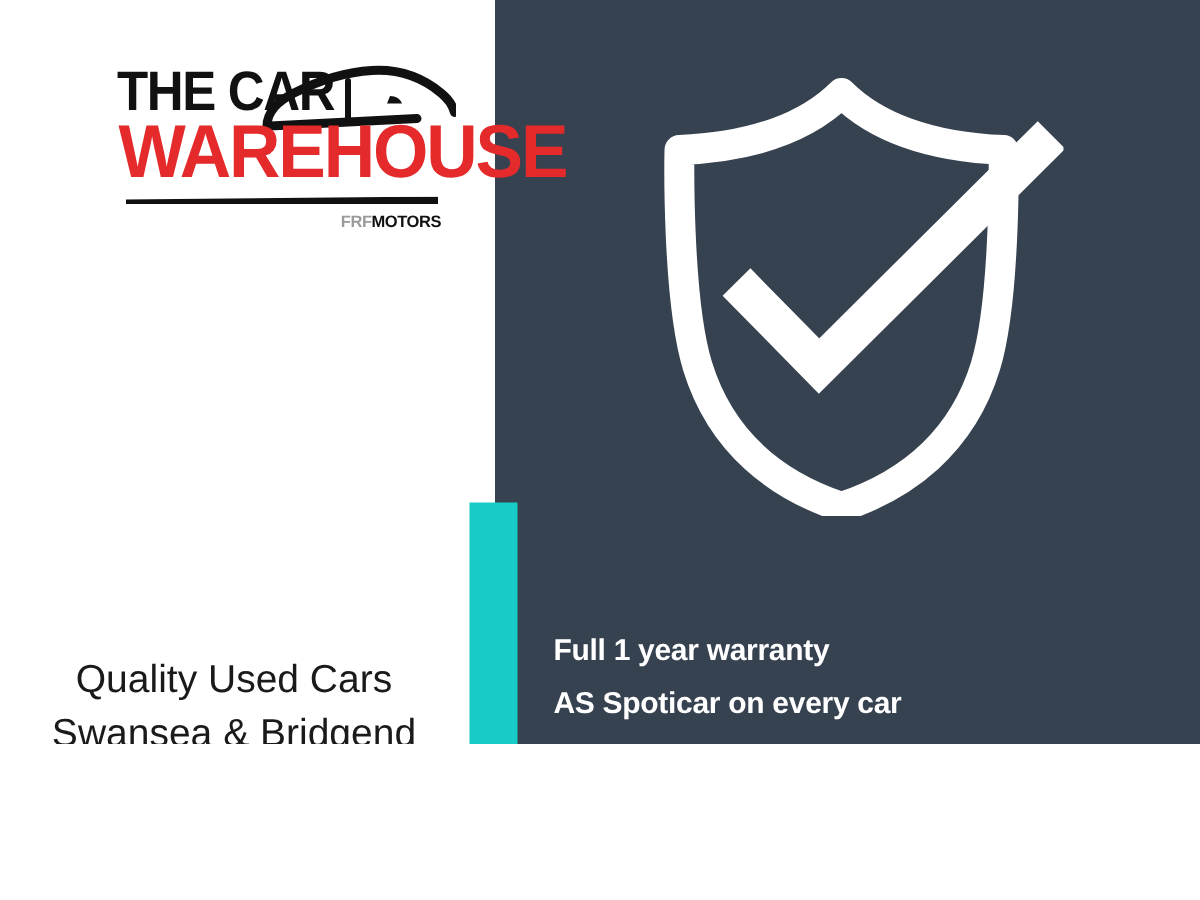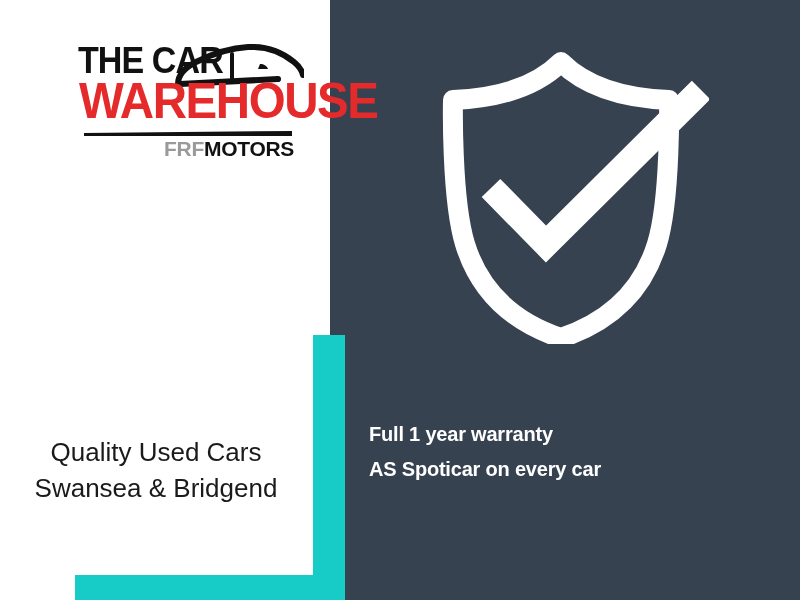--- a/index.html
+++ b/index.html
@@ -8,21 +8,21 @@
     padding: 0;
     background: #ffffff;
   }
   body {
     font-family: "Liberation Sans", sans-serif;
   }
 
   #banner {
     position: relative;
     width: 800px;
-    height: 600px;
+    height: 496px;
     overflow: hidden;
     background: #ffffff;
     user-select: none;
   }
 
   
   .left-panel {
     position: absolute;
     left: 0;
     top: 0;
@@ -108,21 +108,21 @@
     height: 5px;
     background: #111111;
     clip-path: polygon(0 40%, 100% 0, 100% 100%, 0 100%);
   }
   .logo-line3 {
     position: absolute;
     right: 0;
     top: 98px;
     font-family: "Liberation Sans", sans-serif;
     font-weight: bold;
-    font-size: 21px;
+    font-size: 11px;
     line-height: 17px;
     letter-spacing: -0.3px;
     white-space: nowrap;
   }
   .logo-frf  { color: #9A9A9A; }
   .logo-mot  { color: #111111; }
 
   
   .tagline {
     position: absolute;

